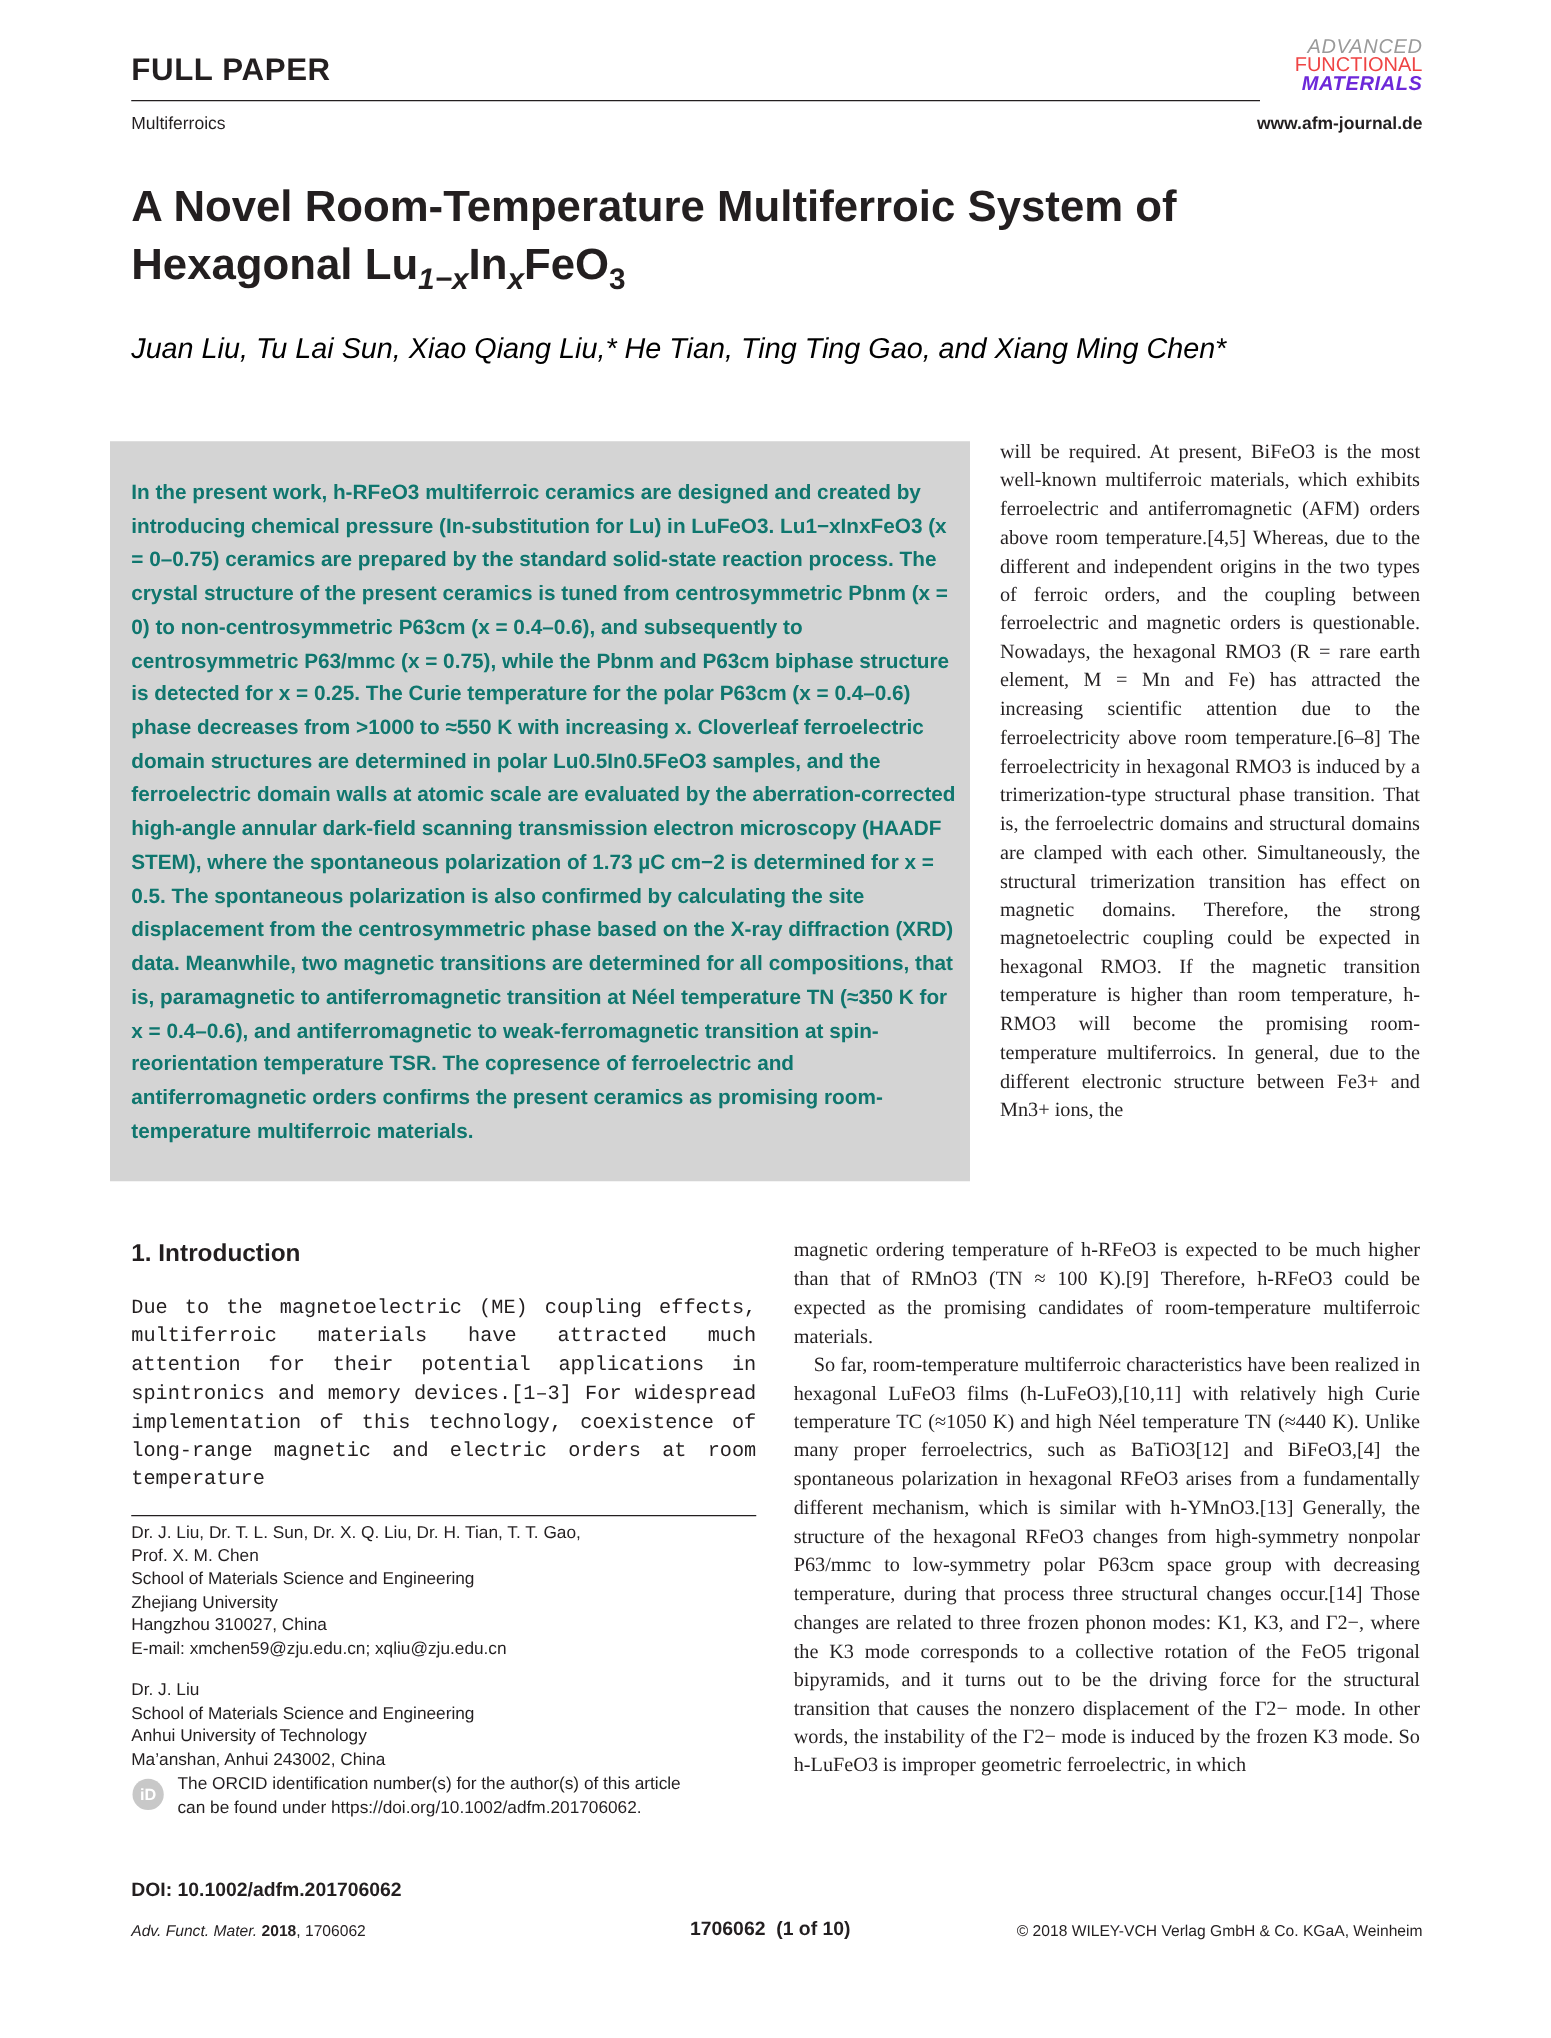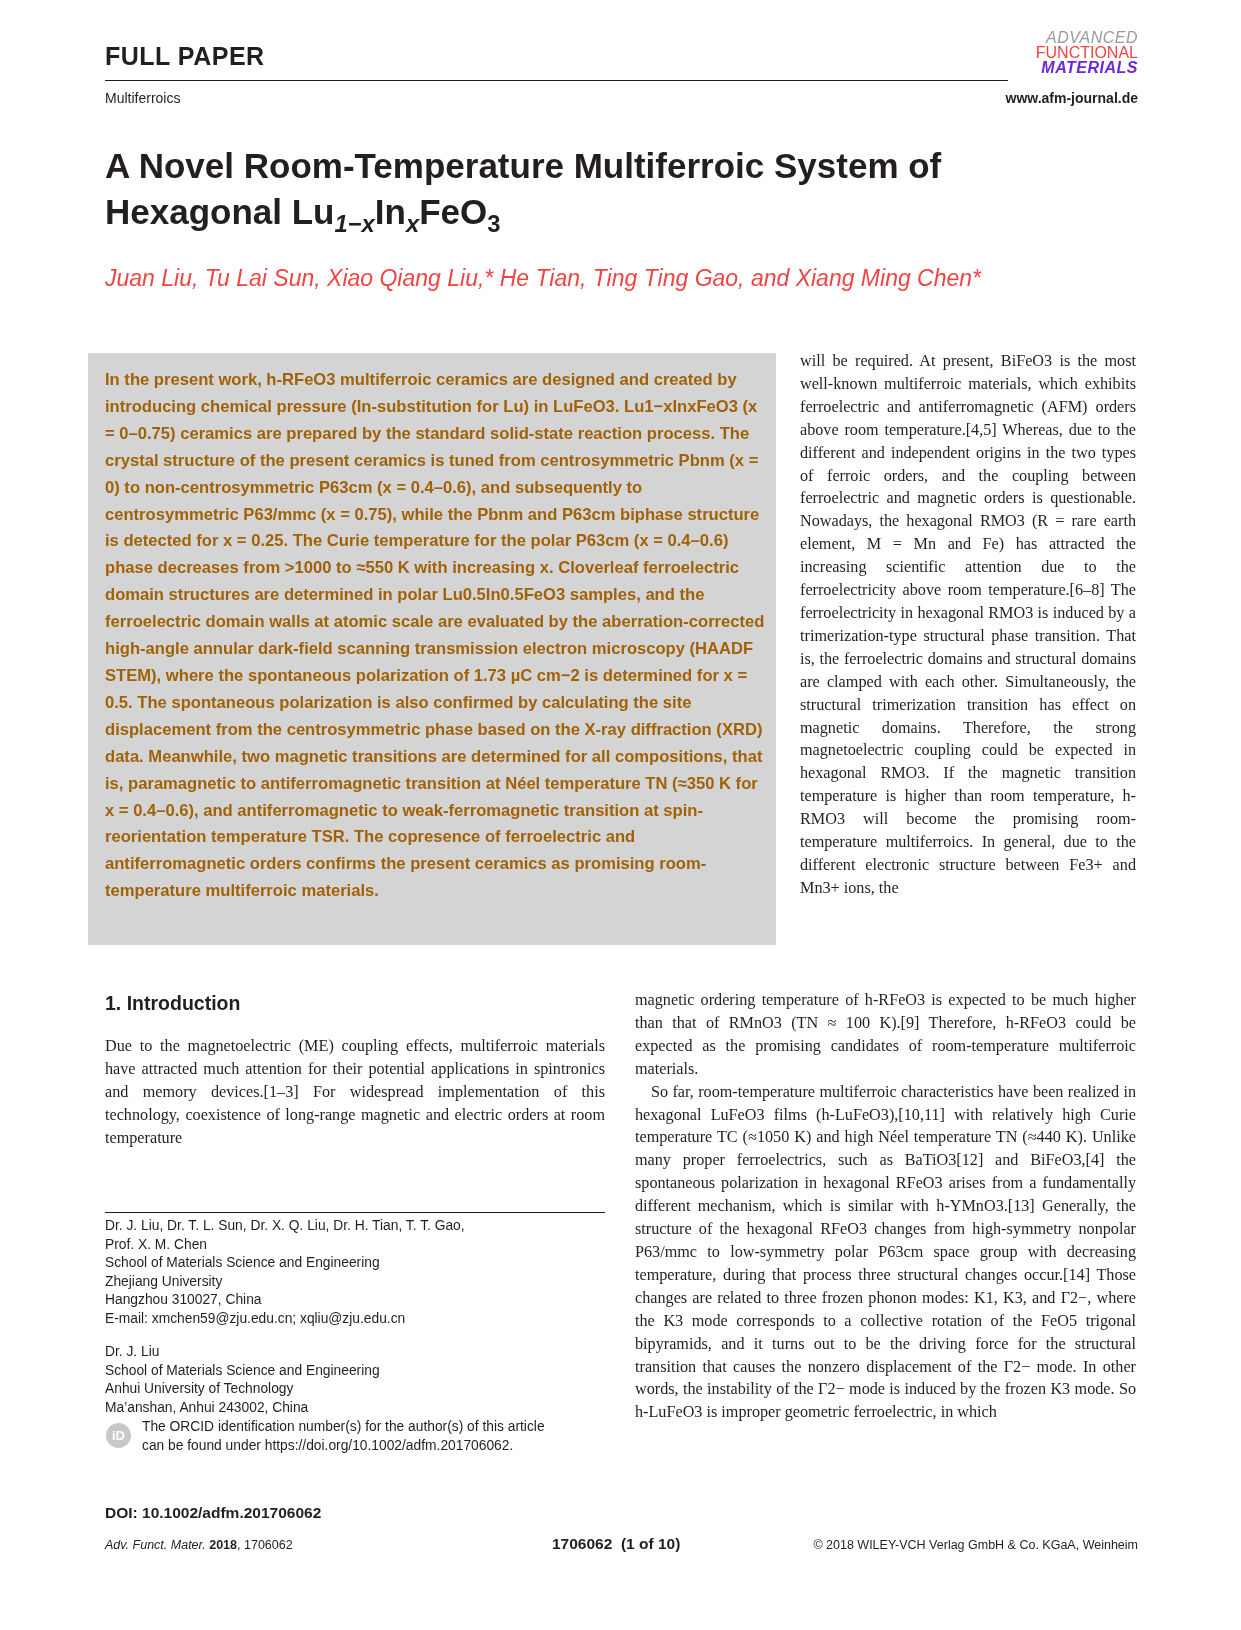--- a/index.html
+++ b/index.html
@@ -13,35 +13,35 @@
   #header-rule { left: 105px; top: 80px; width: 903px; height: 1px; background: #231f20; }
   #section-label { left: 105px; top: 90px; font-size: 14px; }
   #logo { left: 1010px; top: 30px; width: 128px; text-align: right; line-height: 15px; }
   #logo .l1 { font-size: 16px; font-weight: normal; font-style: italic; color: #9a9a9a; letter-spacing: 0.5px; }
   #logo .l2 { font-size: 16px; color: #ef4444; }
   #logo .l3 { font-size: 16px; font-weight: bold; font-style: italic; color: #6d28d9; letter-spacing: 0.5px; }
   #journal-url { right: 103px; top: 90px; font-size: 14px; font-weight: bold; }
 
   
   #title { left: 105px; top: 143px; font-size: 35px; font-weight: bold; line-height: 46px; width: 960px; }
-  #authors { left: 105px; top: 265px; font-size: 23px; font-style: italic; color: #ef4444; }
+  #authors { left: 105px; top: 265px; font-size: 23px; font-style: italic; color: #000000; }
 
   
   #abstract-box { left: 88px; top: 353px; width: 688px; height: 592px; background: #d4d4d4; }
-  #abstract-text { left: 105px; top: 367px; width: 660px; font-size: 16.6px; font-weight: bold; line-height: 26.9px; color: #a16207; }
+  #abstract-text { left: 105px; top: 381px; width: 660px; font-size: 16.6px; font-weight: bold; line-height: 26.9px; color: #0f766e; }
 
   
   #right-top { left: 800px; top: 350px; width: 336px; font-size: 16.2px; line-height: 22.9px; text-align: justify; }
   
   #right-col { left: 635px; top: 989px; width: 501px; font-size: 16.2px; line-height: 22.9px; text-align: justify; }
   .indent { text-indent: 16px; display: block; }
 
   
   #intro-heading { left: 105px; top: 992px; font-size: 19.5px; font-weight: bold; }
-  #intro-text { left: 105px; top: 1035px; width: 500px; font-size: 16.2px; line-height: 22.9px; text-align: justify; }
+  #intro-text { left: 105px; top: 1035px; width: 500px; font-size: 16.2px; line-height: 22.9px; text-align: justify; font-family: Liberation Mono, monospace; }
 
   
   #aff-rule { left: 105px; top: 1212px; width: 500px; height: 1px; background: #231f20; }
   #aff1 { left: 105px; top: 1217px; font-size: 13.8px; line-height: 18.6px; }
   #aff2 { left: 105px; top: 1343px; font-size: 13.8px; line-height: 18.6px; }
   #orcid-icon { left: 106px; top: 1423px; width: 25px; height: 25px; border-radius: 50%; background: #c8c8c8; color: #fff; font-size: 13px; font-weight: bold; text-align: center; line-height: 25px; }
   #orcid-text { left: 142px; top: 1418px; font-size: 13.8px; line-height: 18.6px; width: 470px; }
   #doi { left: 105px; top: 1504px; font-size: 15.5px; font-weight: bold; }
 
   

